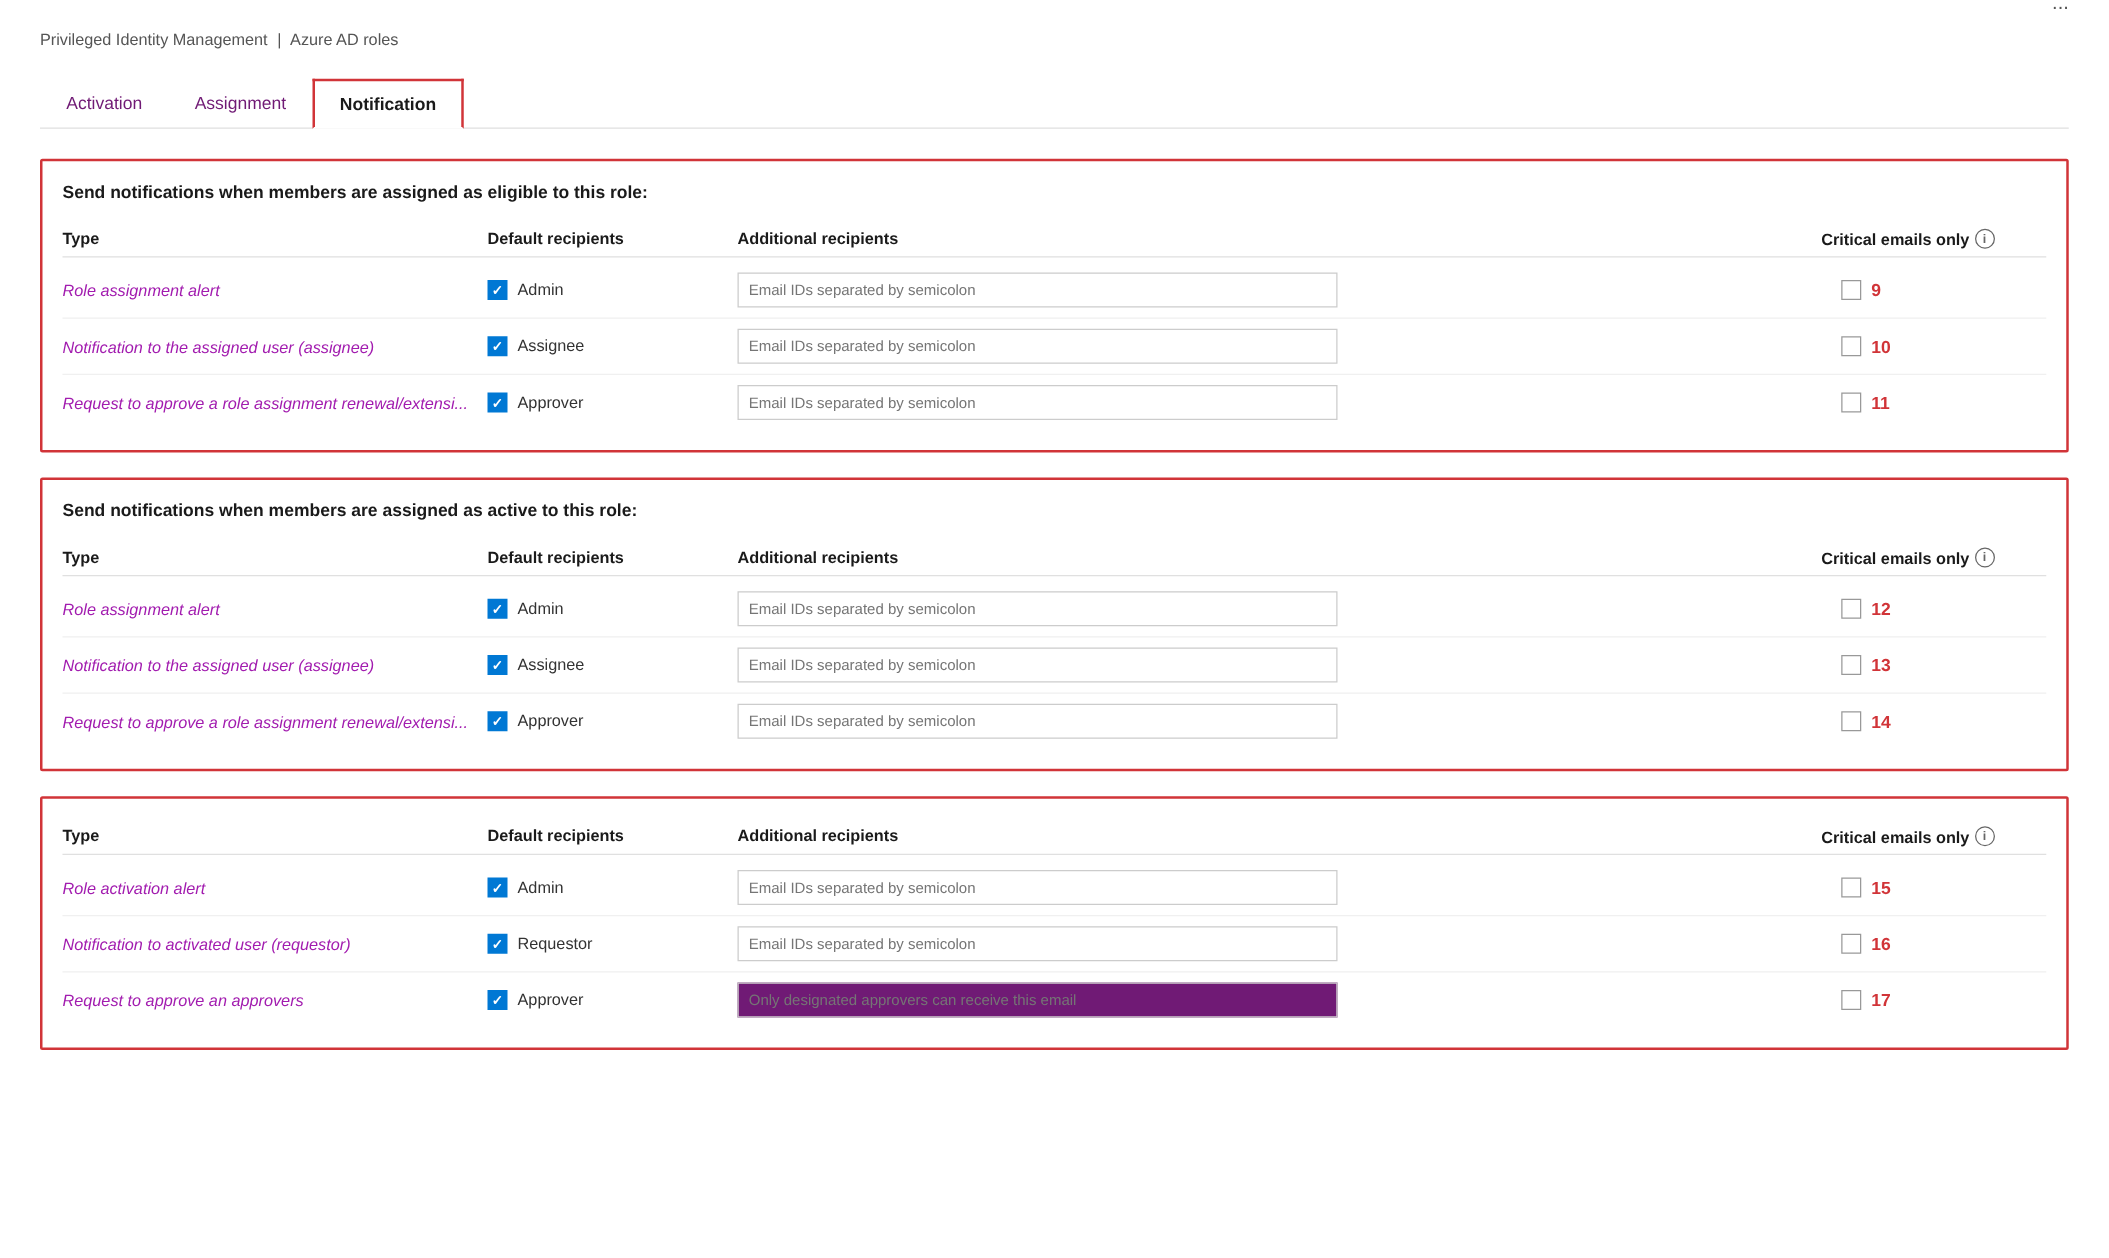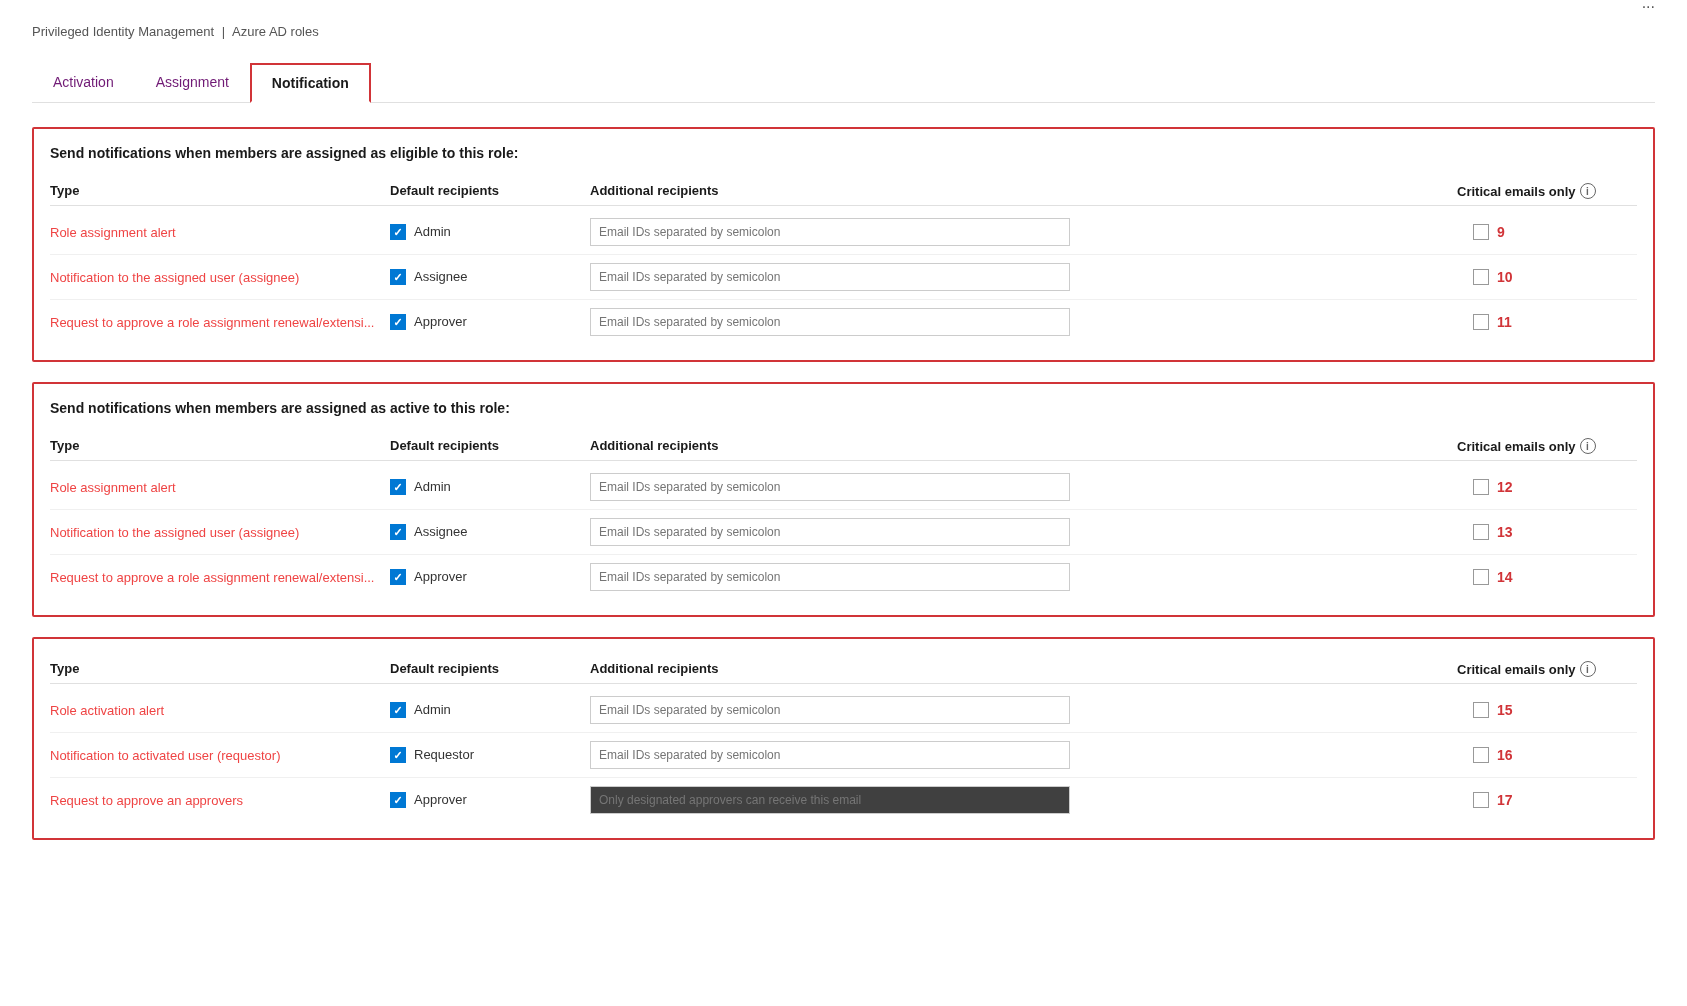--- a/index.html
+++ b/index.html
@@ -79,21 +79,22 @@
       grid-template-columns: 340px 200px 1fr 180px;
       align-items: center;
       padding: 8px 0;
       border-bottom: 1px solid #f0f0f0;
     }
     .table-row:last-child {
       border-bottom: none;
     }
     .col-type {
       font-size: 13px;
-      color: #ef4444;
+      color: #a21caf;
+      font-style: italic;
     }
     .col-default {
       display: flex;
       align-items: flex-start;
       gap: 8px;
     }
     .checkbox-blue {
       width: 16px;
       height: 16px;
       background: #0078d4;
@@ -118,21 +119,21 @@
       max-width: 480px;
       height: 28px;
       border: 1px solid #ccc;
       padding: 12px 8px;
       font-size: 12px;
       color: #999;
       background: #fff;
       outline: none;
     }
     .col-additional input.disabled-input {
-      background: #404040;
+      background: #701a75;
       color: #aaa;
     }
     .col-critical {
       display: flex;
       align-items: center;
       gap: 8px;
       padding-left: 16px;
     }
     .col-critical-header {
       display: flex;

